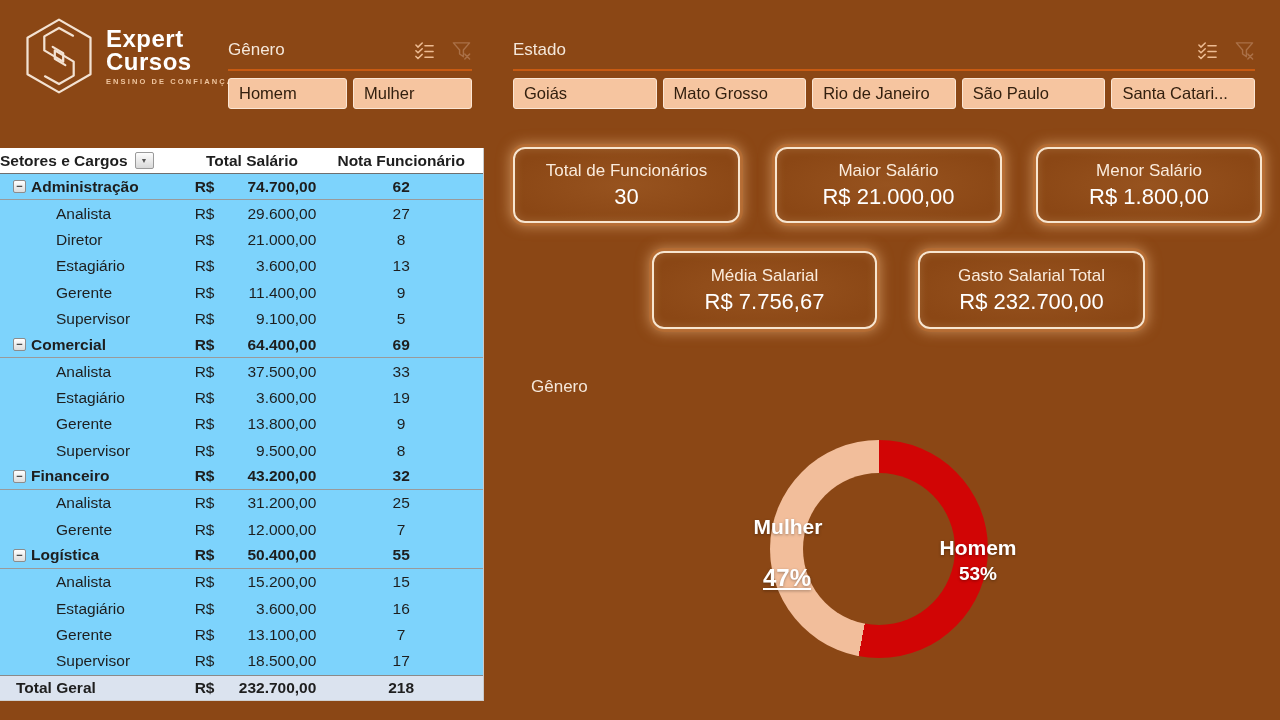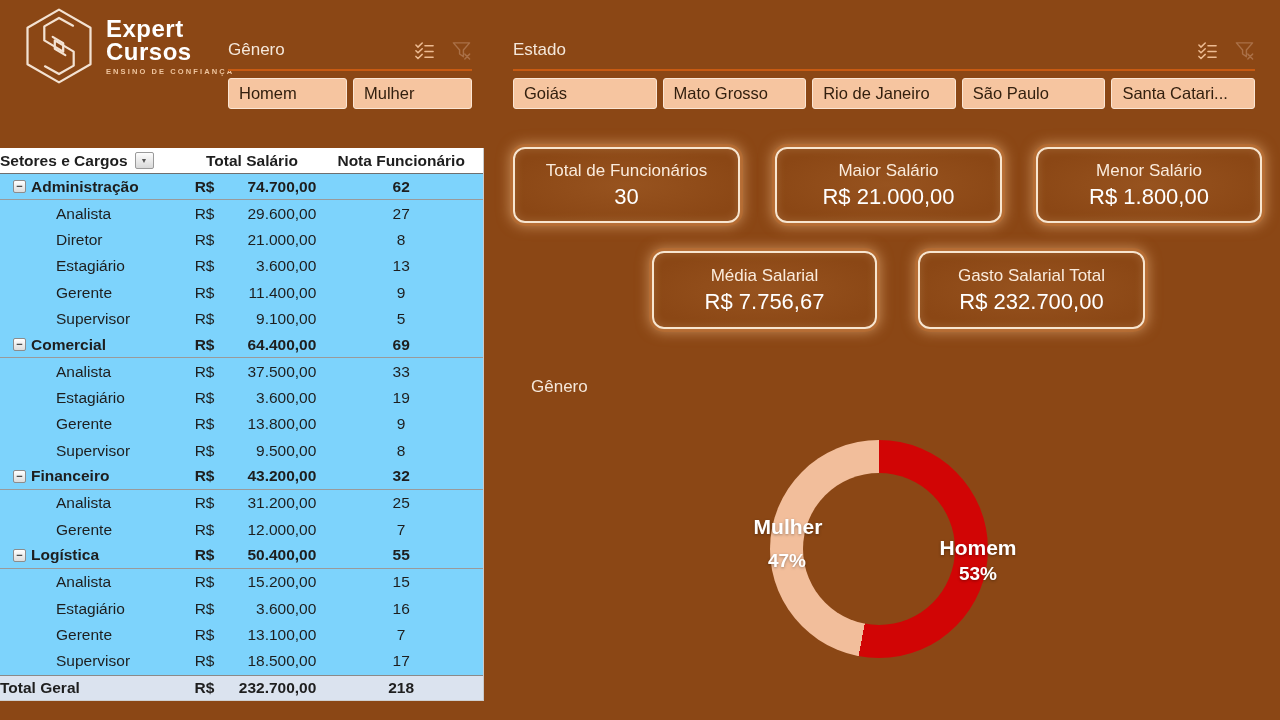--- a/index.html
+++ b/index.html
@@ -6,21 +6,21 @@
   html,body { width:1280px; height:720px; overflow:hidden; }
   body {
     position:relative;
     background:#8B4715;
     font-family:"Liberation Sans", sans-serif;
     color:#fff;
   }
   .abs { position:absolute; }
 
   
-  #logo { left:24px; top:6px; display:flex; align-items:center; gap:12px; }
+  #logo { left:24px; top:16px; display:flex; align-items:center; gap:12px; }
   #logo svg { display:block; }
   .logo-line { font-size:24px; font-weight:700; color:#FFFFFF; line-height:23px; letter-spacing:.5px; }
   .logo-tagline { font-size:7.5px; color:#EEC49E; letter-spacing:2.1px; margin-top:4px; font-weight:700; }
 
   
   .slicer { position:absolute; }
   #slicer-genero { left:228px; top:35px; width:244px; }
   #slicer-estado { left:513px; top:35px; width:742px; }
   .slicer-head { display:flex; align-items:center; height:30px; }
   .slicer-title { flex:1; font-size:17px; color:#F4E7DA; font-weight:400; }
@@ -59,21 +59,21 @@
   .trow { display:flex; align-items:center; height:26.35px; font-size:15.5px; background:#7dd3fc; }
   .trow.group { font-weight:700; border-bottom:1px solid #9A9A9A; }
   .trow.total { font-weight:700; background:#DBE3EF; border-top:1px solid #8A8A8A; border-bottom:1px solid #CFCFCF; }
   .cell-name { width:185px; display:flex; align-items:center; padding-left:13px; }
   .collapse-box { width:13px; height:13px; border:1px solid #8C8C8C; border-radius:2px; flex:0 0 13px;
                   background:linear-gradient(#FFFFFF,#DCDCDC); display:inline-flex; align-items:center;
                   justify-content:center; margin-right:5px; cursor:pointer; }
   .collapse-box::before { content:"−"; font-size:11px; color:#444; line-height:1; }
   .trow.item .collapse-box { visibility:hidden; }
   .trow.item .name-text { padding-left:25px; }
-  .trow.total .cell-name { padding-left:0; }
+  .trow.total .cell-name { padding-left:16px; }
   .cell-sal { width:135px; display:flex; justify-content:space-between; padding:0 3px 0 10px; }
   .cell-nota { width:164px; text-align:center; }
 
   
   .card { position:absolute; border:2px solid #F8E6D0; border-radius:12px;
           display:flex; flex-direction:column; align-items:center; justify-content:center; gap:3px;
           background:radial-gradient(ellipse at 50% 50%, #97531F 0%, #8B4715 78%);
           box-shadow:0 0 0 3px rgba(189,109,48,.55), 0 0 13px 3px rgba(255,208,155,.5),
                      inset 0 0 10px rgba(255,220,180,.18); }
   .card-title { font-size:17px; color:#FAEBDC; }
@@ -84,21 +84,21 @@
   #card-4 { left:652px; top:251px; width:225px; height:78px; }
   #card-5 { left:918px; top:251px; width:227px; height:78px; }
 
   
   #chart-title { left:531px; top:377px; font-size:17px; color:#F4E7DA; }
   #donut { left:770px; top:440px; width:218px; height:218px; border-radius:50%; cursor:pointer; }
   #donut::after { content:""; position:absolute; inset:33px; border-radius:50%; background:#8B4715; }
   .pie-label { position:absolute; transform:translate(-50%,-50%); font-weight:700; color:#FFFFFF;
                text-shadow:0 1px 3px rgba(0,0,0,.35); white-space:nowrap; }
   #lbl-mulher   { left:788px; top:527px; font-size:21px; }
-  #lbl-mulher-p { left:787px; top:561px; font-size:19px; }
+  #lbl-mulher-p { left:787px; top:578px; font-size:24px;text-decoration:underline; }
   #lbl-homem    { left:978px; top:548px; font-size:21px; }
   #lbl-homem-p  { left:978px; top:574px; font-size:19px; }
 </style>
 </head>
 <body>
 
 <div id="logo" class="abs">
   <span>
     <svg width="70" height="80" viewBox="0 0 100 112" fill="none" stroke="#F3E2D2" stroke-width="3.2" stroke-linejoin="round" stroke-linecap="round">
       <path d="M50 4 L95 30 V82 L50 108 L5 82 V30 Z"></path>

